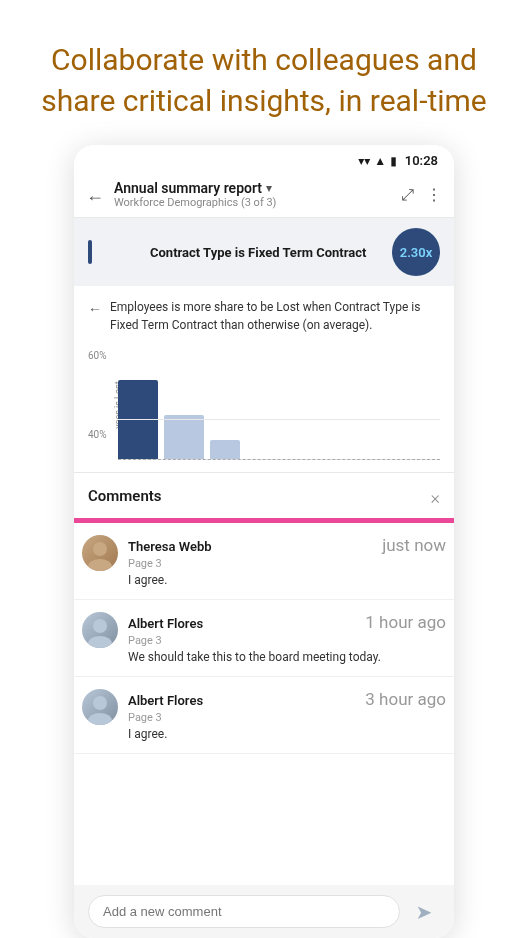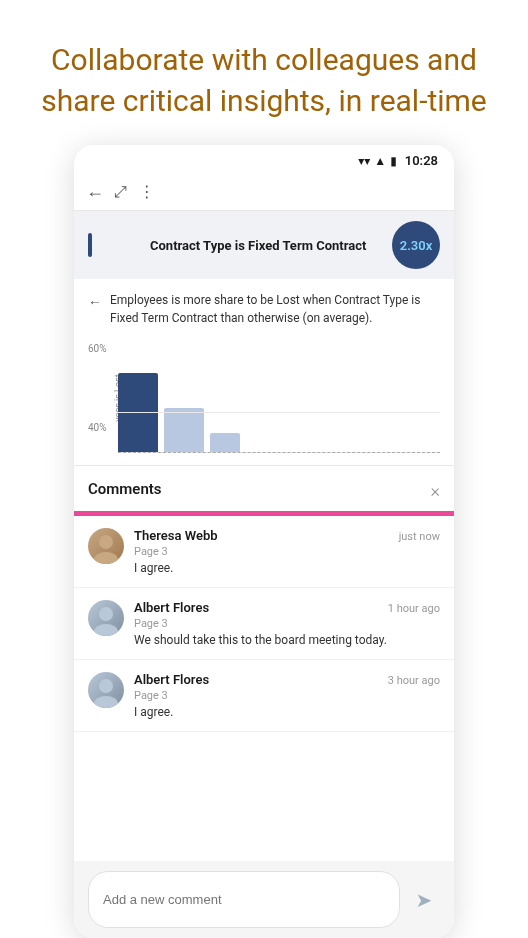--- a/index.html
+++ b/index.html
@@ -245,21 +245,21 @@
     .close-btn {
       font-size: 18px;
       color: #888;
       cursor: pointer;
       font-weight: 300;
     }
 
     .comment-item {
       display: flex;
       align-items: flex-start;
-      padding: 12px 14px;
+      padding: 12px 8px;
       gap: 10px;
       border-bottom: 1px solid #f0f0f0;
     }
     .avatar {
       width: 36px;
       height: 36px;
       border-radius: 50%;
       overflow: hidden;
       flex-shrink: 0;
       background: #d0c0b0;
@@ -284,21 +284,21 @@
       justify-content: space-between;
       align-items: baseline;
       margin-bottom: 2px;
     }
     .comment-author {
       font-size: 13px;
       font-weight: 600;
       color: #1a1a1a;
     }
     .comment-time {
-      font-size: 11px;
+      font-size: 17px;
       color: #999;
     }
     .comment-page {
       font-size: 11px;
       color: #999;
       margin-bottom: 3px;
     }
     .comment-text {
       font-size: 12px;
       color: #333;
@@ -311,21 +311,21 @@
       background: #f5f5f5;
       display: flex;
       align-items: center;
       gap: 8px;
     }
     .comment-input {
       flex: 1;
       background: #ffffff;
       border: 1px solid #e0e0e0;
       border-radius: 20px;
-      padding: 20px 14px;
+      padding: 8px 14px;
       font-size: 13px;
       color: #999;
       outline: none;
     }
     .send-btn {
       width: 32px;
       height: 32px;
       display: flex;
       align-items: center;
       justify-content: center;
@@ -351,20 +351,27 @@
       <div class="status-icons">
         <span class="wifi-icon">▾▾</span>
         <span class="signal-icon">▲</span>
         <span class="battery-icon">▮</span>
         <span class="status-time">10:28</span>
       </div>
     </div>
 
     <div class="app-header">
       <span class="back-btn">←</span>
+      <div class="header-title-group">
+        <div class="header-title">
+          <span class="header-title-text">Annual summary report</span>
+          <span style="font-size:12px;color:#555;">▾</span>
+        </div>
+        <div class="header-subtitle">Workforce Demographics (3 of 3)</div>
+      </div>
       <div class="header-actions">
         <span class="expand-icon">⤢</span>
         <span class="more-icon">⋮</span>
       </div>
     </div>
 
     <div class="insight-banner">
       <div class="insight-bar"></div>
       <span class="insight-text">Contract Type is Fixed Term Contract</span>
       <div class="insight-badge">

